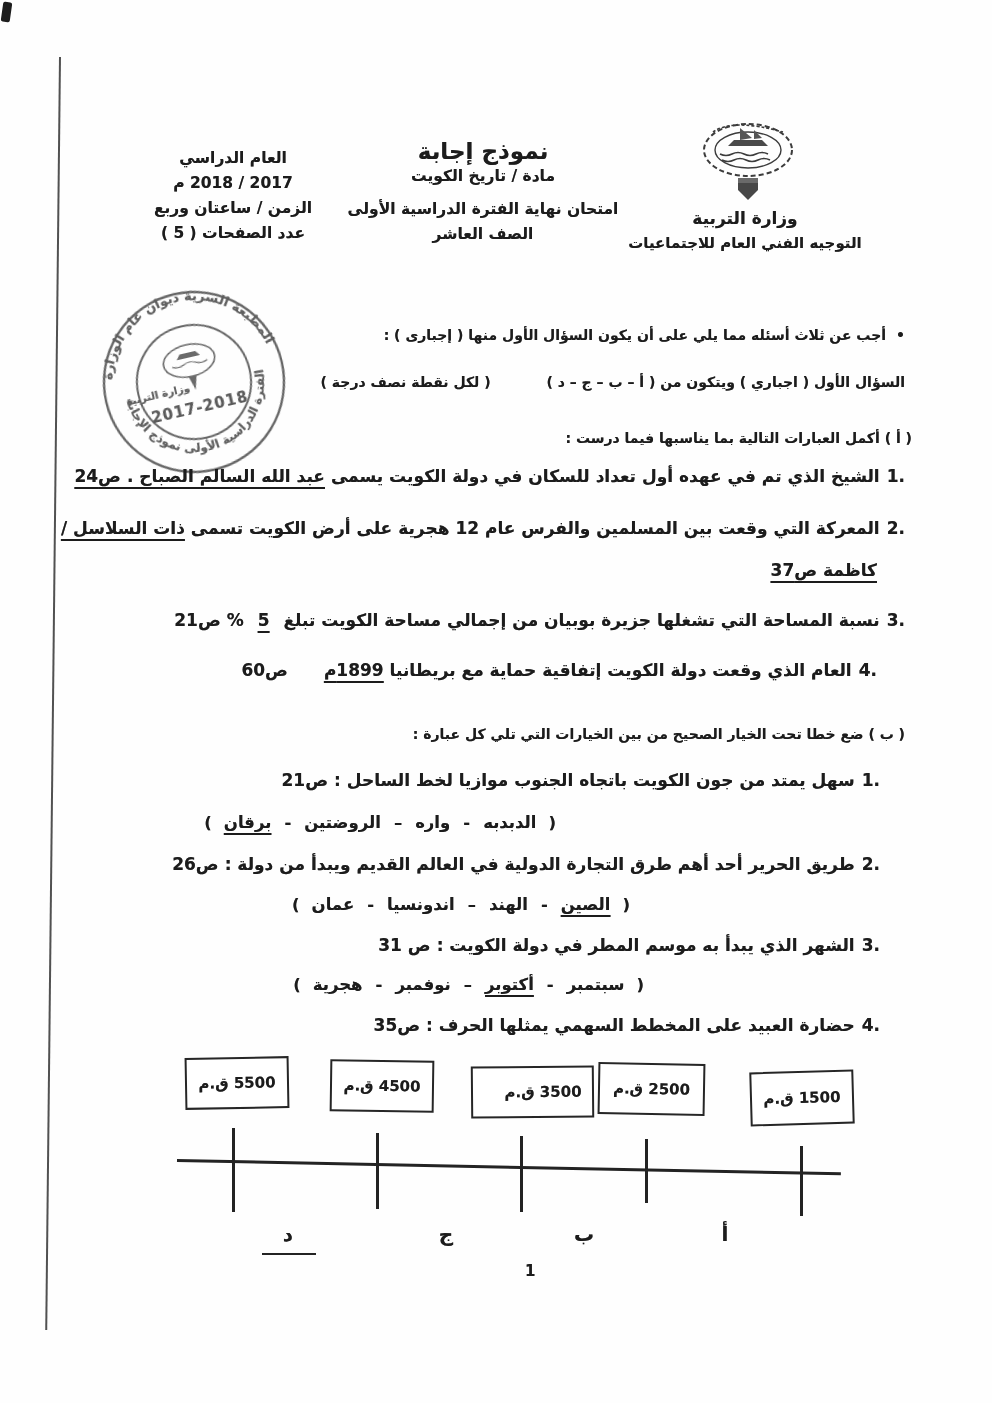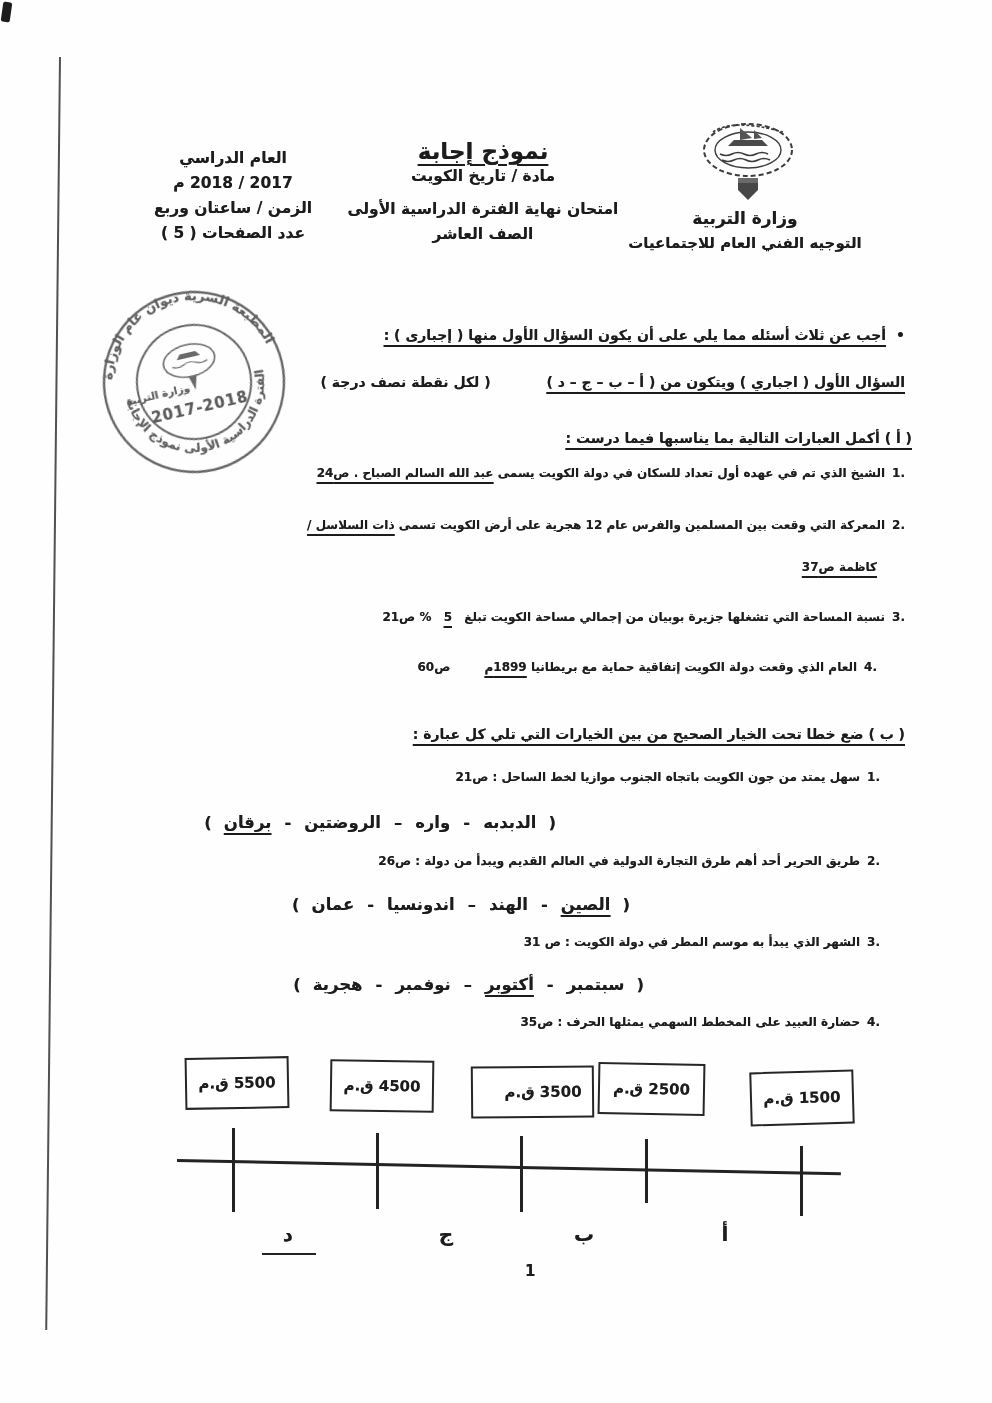--- a/index.html
+++ b/index.html
@@ -3,25 +3,25 @@
 <meta charset="utf-8">
 <style>
   html,body{margin:0;padding:0;background:#e8e8e8;}
   #page{
     position:relative;width:992px;height:1403px;background:#fefefe;
     font-family:"DejaVu Sans",sans-serif;font-weight:bold;color:#1c1c1c;
     direction:rtl;overflow:hidden;margin:0 auto;
     text-shadow:0 0 .4px rgba(20,20,20,.55);
   }
   .abs{position:absolute;}
-  .ul{text-decoration:underline;text-underline-offset:5px;text-decoration-thickness:1.6px;}
+  .ul{text-underline-offset:5px;text-decoration-thickness:1.6px;}
   .ans{text-decoration:underline;text-underline-offset:5px;text-decoration-thickness:1.8px;}
   .num{display:inline-block;direction:ltr;unicode-bidi:embed;margin-left:7px;}
   .line{font-size:14px;letter-spacing:.1px;}
-  .qline{font-size:12px;}
+  .qline{font-size:17px;}
   .opts{font-size:16.5px;}
   .opts .dash{margin:0 13px;}
   .opts .sp{margin:0 6px;}
   
   .h-center{text-align:center;}
   .h-title{font-size:23px;}
   .h-sub{font-size:15.5px;line-height:25px;}
   .h-right{text-align:center;font-size:16px;}
   .h-left{text-align:center;font-size:15.5px;line-height:25px;}
   

